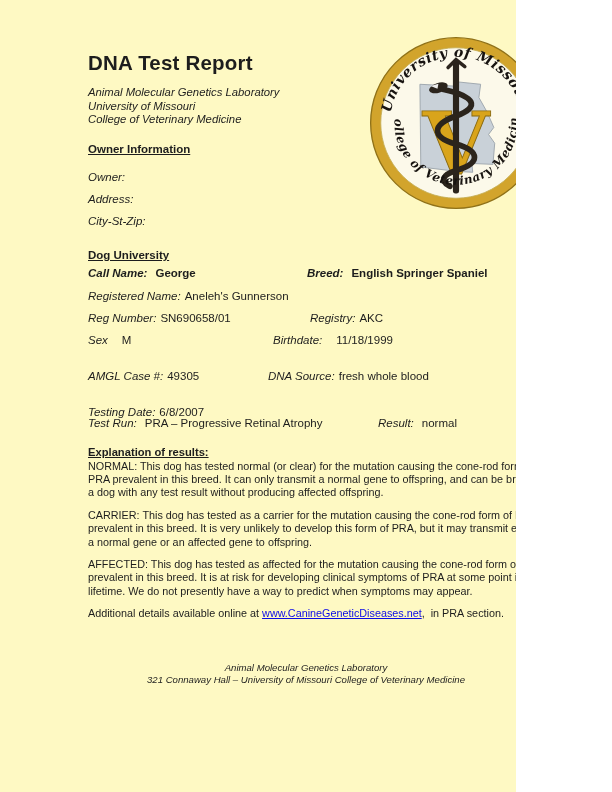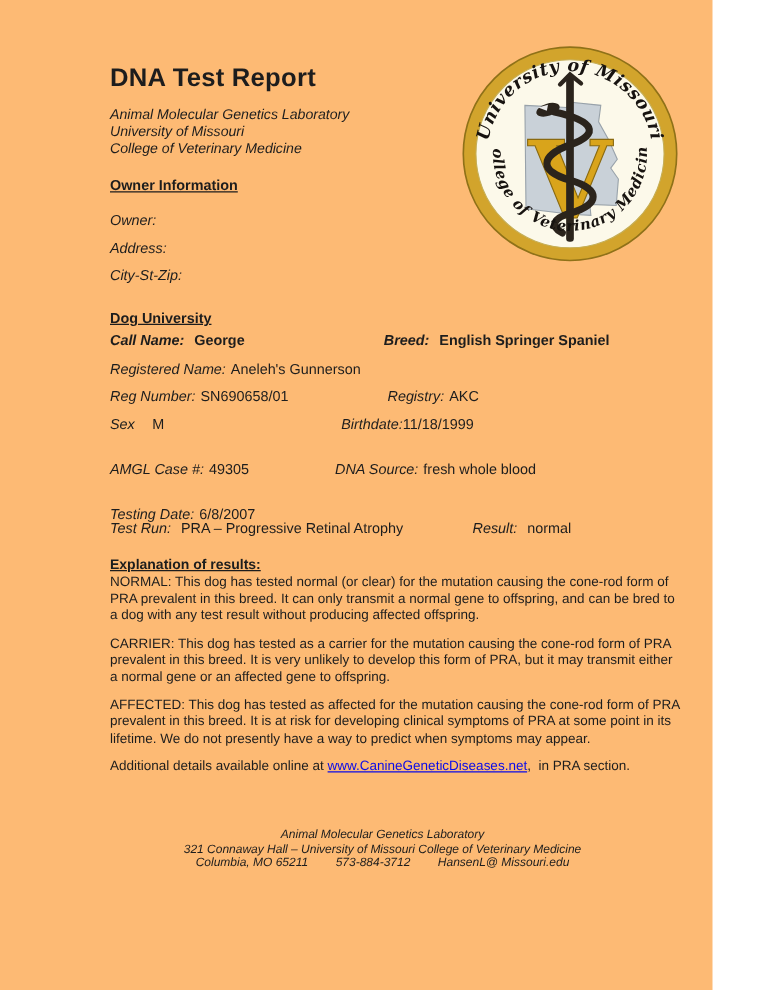--- a/index.html
+++ b/index.html
@@ -1,31 +1,31 @@
 <!DOCTYPE html>
 <html><head>
 <meta charset="utf-8">
 <style>
   html,body{margin:0;padding:0;background:#ffffff;}
   .page{
-    position:relative; width:570px; height:792px; background:#fdba74;
+    position:relative; width:516px; height:792px; background:#fef9c3;
     font-family:"Liberation Sans", sans-serif; color:#1d1d1d; overflow:hidden;
   }
   .abs{position:absolute;}
   .doc-title{left:88px; top:51px; font-size:20.5px; font-weight:bold; letter-spacing:.2px;}
   .org-block{left:88px; top:86px; font-size:11.3px; font-style:italic; line-height:13.6px;}
   .sec-heading{font-size:11.5px; font-weight:bold; text-decoration:underline;}
   .owner-heading{left:88px; top:143px;}
   .field-label{left:88px; font-size:11.5px; font-style:italic;}
   .dog-heading{left:88px; top:249px;}
   .row{left:88px; width:456px; height:16px; font-size:11.5px;}
   .row .lbl{font-style:italic;}
   .row .val{font-style:normal;}
   .rgroup{position:absolute; top:0; white-space:nowrap;}
-  .g0{margin-left:0px;} .g1{margin-left:4px;} .g2{margin-left:8px;} .g3{margin-left:14px;}
+  .g0{margin-left:14px;} .g1{margin-left:4px;} .g2{margin-left:8px;} .g3{margin-left:14px;}
   .expl{left:88px; top:446px; width:458px;}
   .expl-heading{font-size:11.2px; margin:0 0 2px 0;}
   .expl p{margin:0 0 9.5px 0; font-size:10.8px; line-height:13.2px;}
   .link-line{white-space:pre-wrap;}
   .weblink{color:#0b0be8; text-decoration:underline; cursor:pointer;}
   .footer{left:0; top:662px; width:612px; text-align:center;
           font-size:9.6px; font-style:italic; line-height:11.7px;}
   .footer-line3{display:flex; justify-content:center; gap:22px;}
   .logo{left:368px; top:34px; width:176px; height:178px;}
   .seal-text{font-family:"DejaVu Serif", serif; font-style:italic; font-weight:bold; fill:#171310; letter-spacing:0.6px;}
@@ -108,20 +108,15 @@
     <div class="sec-heading expl-heading">Explanation of results:</div>
     <p>NORMAL: This dog has tested normal (or clear) for the mutation causing the cone-rod form of PRA prevalent in this breed. It can only transmit a normal gene to offspring, and can be bred to a dog with any test result without producing affected offspring.</p>
     <p>CARRIER: This dog has tested as a carrier for the mutation causing the cone-rod form of PRA prevalent in this breed. It is very unlikely to develop this form of PRA, but it may transmit either a normal gene or an affected gene to offspring.</p>
     <p>AFFECTED: This dog has tested as affected for the mutation causing the cone-rod form of PRA prevalent in this breed. It is at risk for developing clinical symptoms of PRA at some point in its lifetime. We do not presently have a way to predict when symptoms may appear.</p>
     <p class="link-line"><span>Additional details available online at </span><a class="weblink">www.CanineGeneticDiseases.net</a><span>,  in PRA section.</span></p>
   </div>
 
   <div class="abs footer">
     <div>Animal Molecular Genetics Laboratory</div>
     <div>321 Connaway Hall – University of Missouri College of Veterinary Medicine</div>
-    <div class="footer-line3">
-      <span>Columbia, MO 65211</span>
-      <span>573-884-3712</span>
-      <span>HansenL@ Missouri.edu</span>
-    </div>
   </div>
 
 </div>
 
 </body></html>

